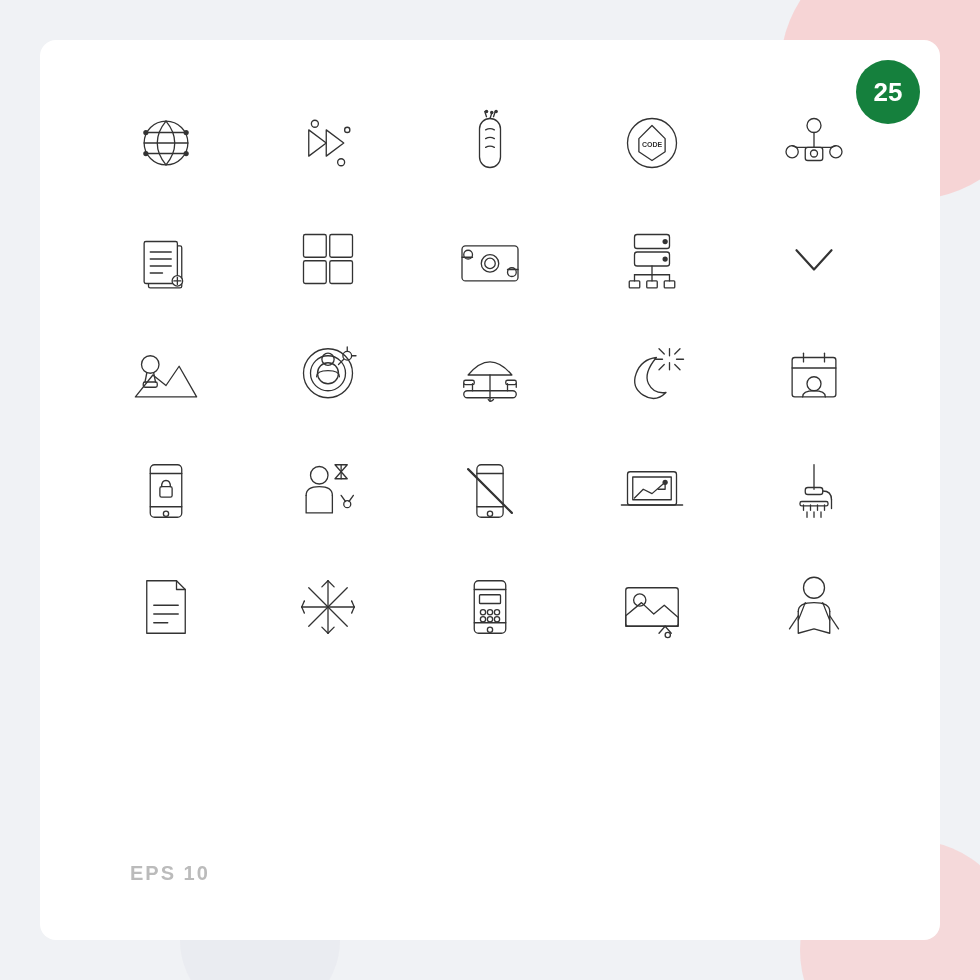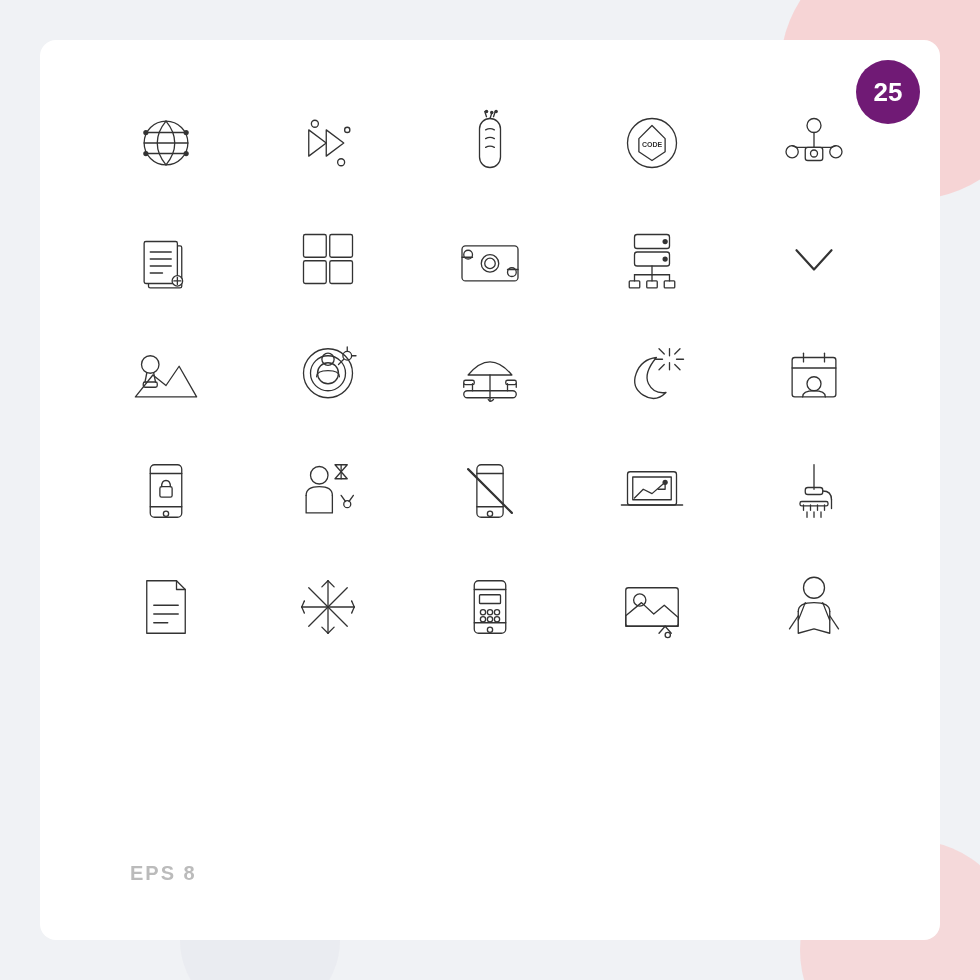--- a/index.html
+++ b/index.html
@@ -56,21 +56,21 @@
       padding: 40px 50px;
     }
 
     
     .badge {
       position: absolute;
       top: 20px;
       right: 20px;
       width: 64px;
       height: 64px;
-      background: #701a75;
+      background: #15803d;
       border-radius: 50%;
       display: flex;
       align-items: center;
       justify-content: center;
       color: white;
       font-size: 26px;
       font-weight: bold;
       z-index: 10;
     }
 
@@ -444,15 +444,15 @@
         <path d="M22 50 L12 65"></path>
         <path d="M58 50 L68 65"></path>
         <path d="M30 35 Q25 48 22 55"></path>
         <path d="M50 35 Q55 48 58 55"></path>
       </svg>
     </div>
 
   </div>
 
   <div class="footer">
-    <span class="eps-label">EPS 8</span>
+    <span class="eps-label">EPS 10</span>
   </div>
 </div>
 
 </body></html>

